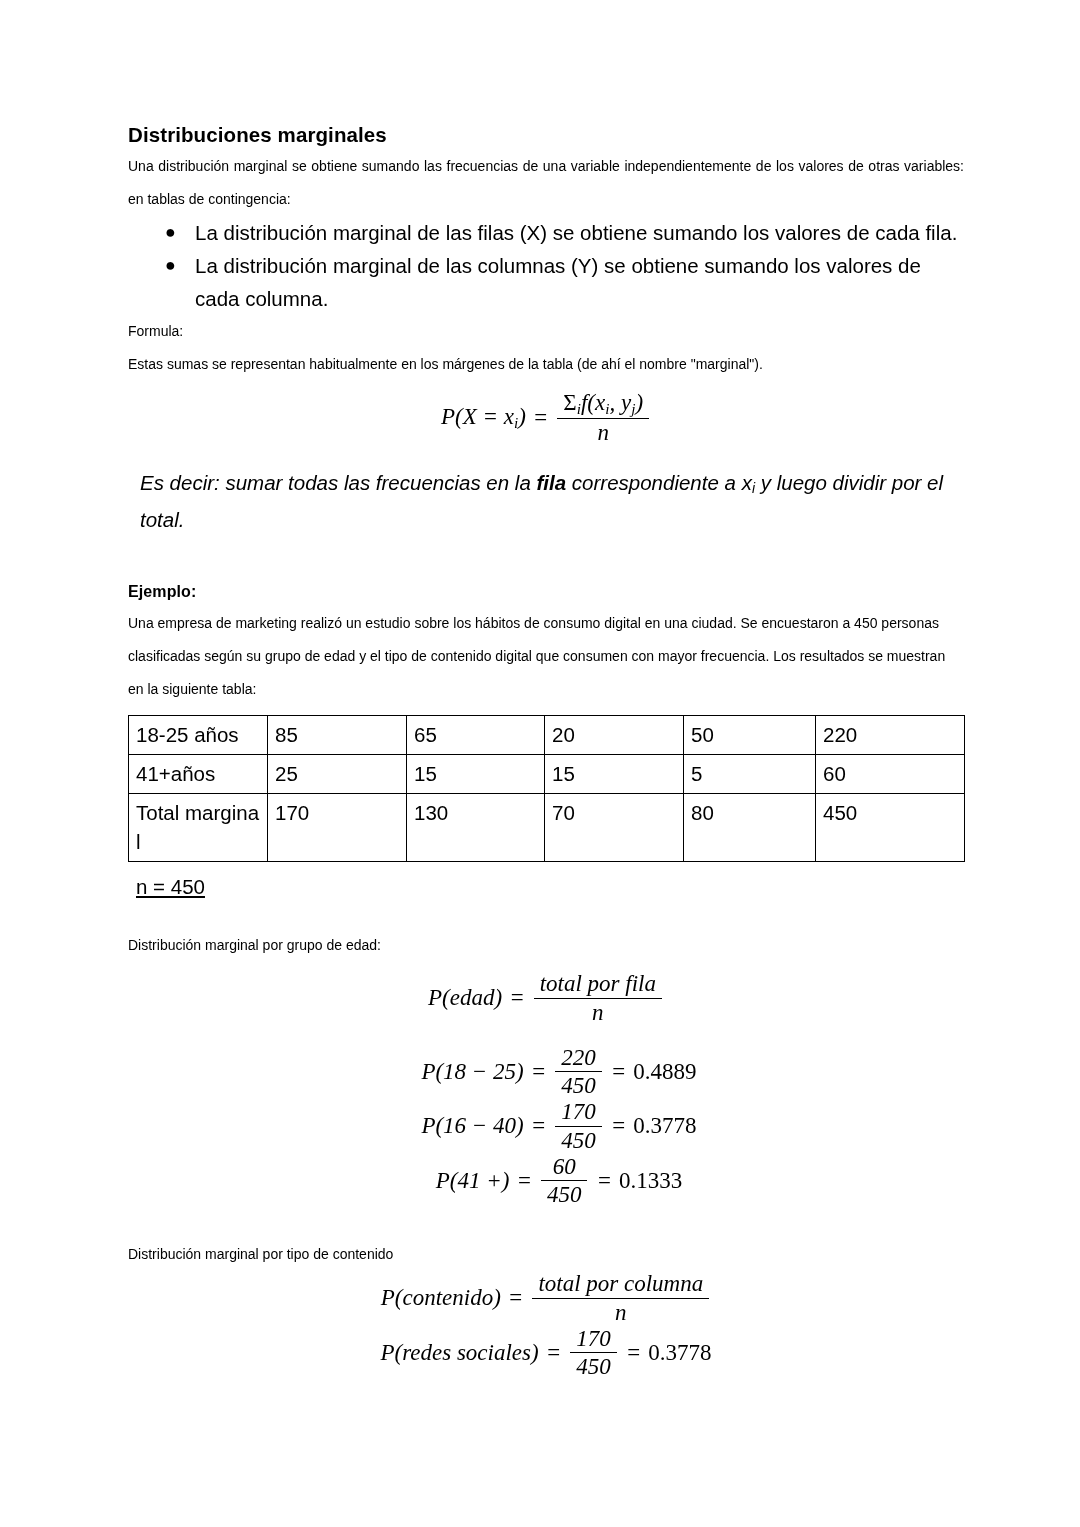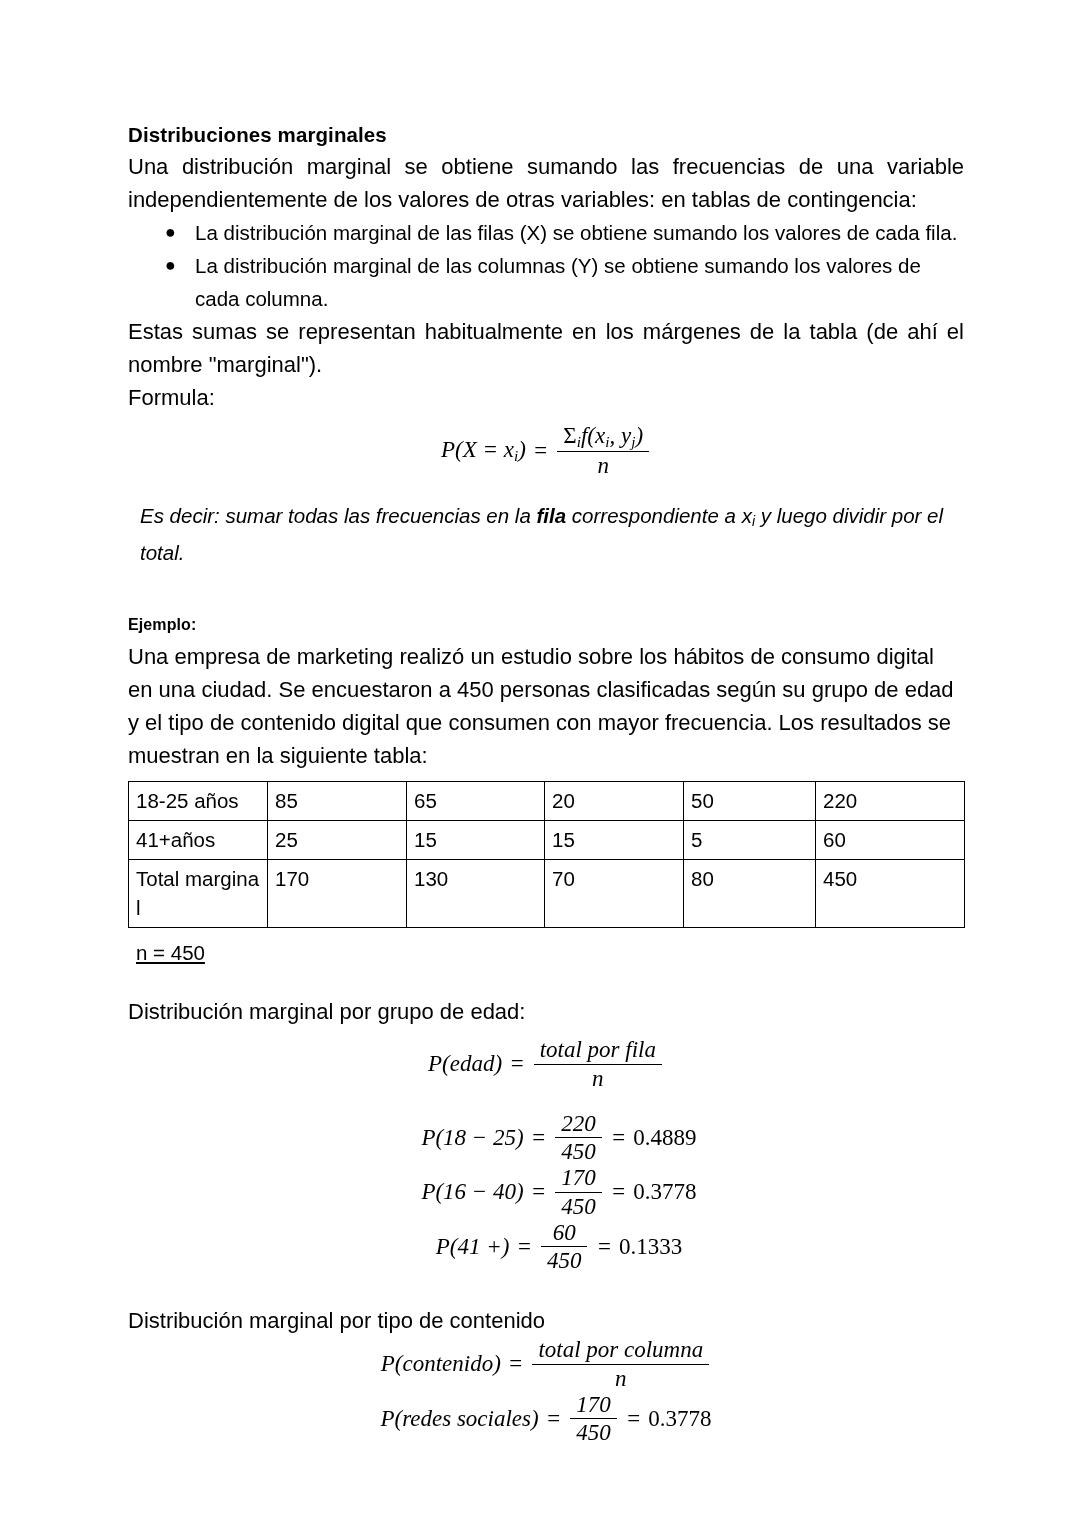--- a/index.html
+++ b/index.html
@@ -39,21 +39,21 @@
     letter-spacing: 0.1px;
   }
   h2.doc-heading {
     font-size: 16px;
     font-weight: bold;
     line-height: 30px;
     margin: 0;
     letter-spacing: 0.1px;
   }
   p.body-text {
-    font-size: 22px;
+    font-size: 14px;
     line-height: 33px;
     margin: 0;
   }
   p.justified {
     text-align: justify;
     text-align-last: left;
   }
   .bullet-list {
     list-style: none;
     margin: 0;
@@ -188,23 +188,23 @@
       <li>
         <span class="bullet-dot">●</span>
         <span>La distribución marginal de las filas (X) se obtiene sumando los valores de cada fila.</span>
       </li>
       <li>
         <span class="bullet-dot">●</span>
         <span>La distribución marginal de las columnas (Y) se obtiene sumando los valores de cada columna.</span>
       </li>
     </ul>
 
+    <p class="body-text">Formula:</p>
+
     <p class="body-text justified">Estas sumas se representan habitualmente en los márgenes de la tabla (de ahí el nombre "marginal").</p>
-
-    <p class="body-text">Formula:</p>
 
     <div class="spacer-sm"></div>
 
     <div class="math-block">
       <span class="math-row">
         <span class="math-lhs"><span>P(X = x</span><sub class="mi">i</sub><span>)</span></span>
         <span class="math-eq">=</span>
         <span class="frac">
           <span class="num"><span class="upright">Σ</span><sub class="mi">i</sub><span>f(x</span><sub class="mi">i</sub><span>, y</span><sub class="mi">j</sub><span>)</span></span>
           <span class="den">n</span>

